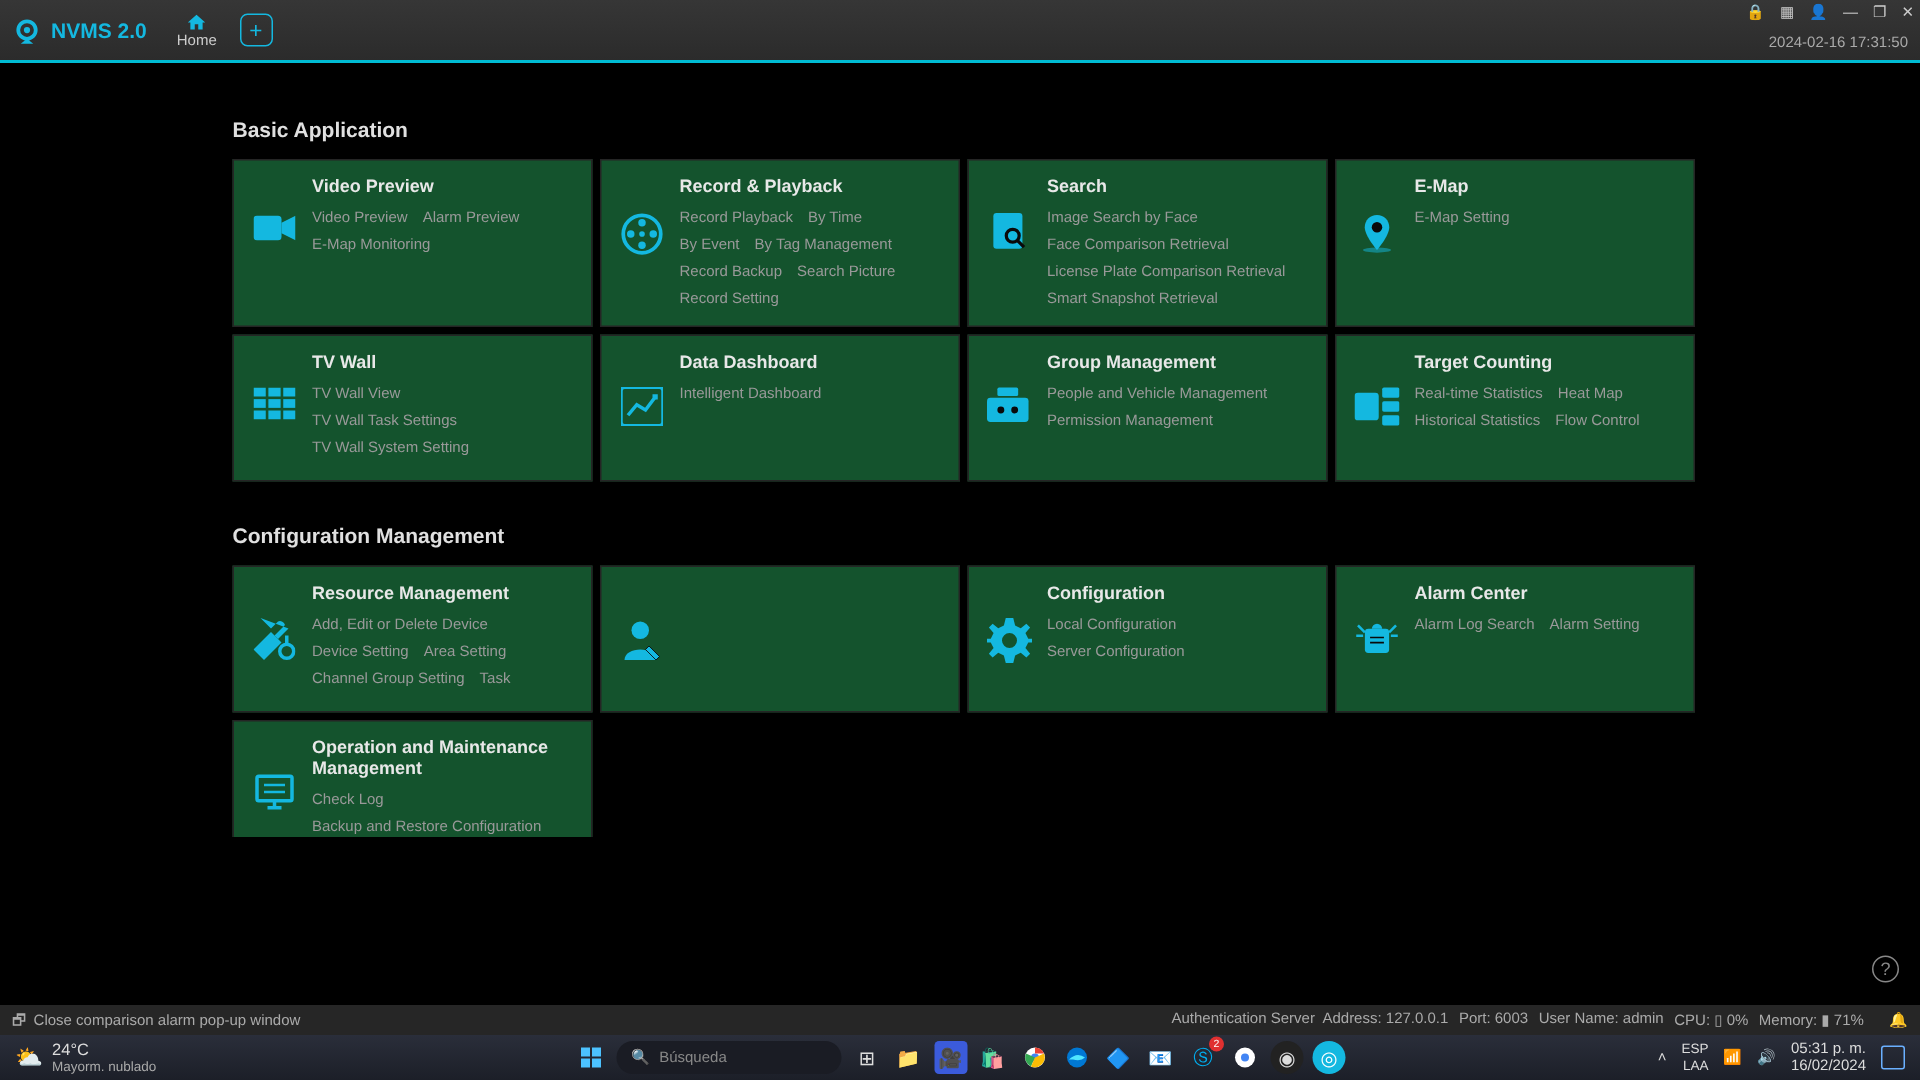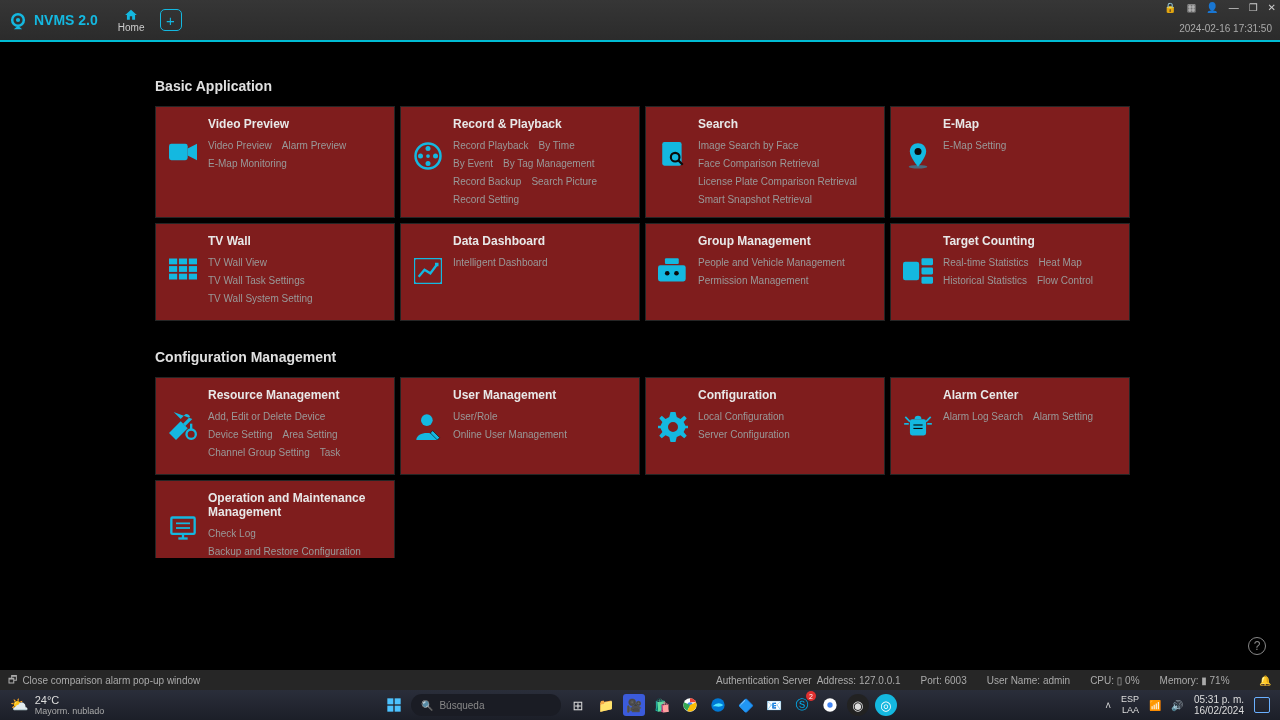--- a/index.html
+++ b/index.html
@@ -12,34 +12,34 @@
   .tab-home svg { fill: #14b8e0; }
   .add-tab { margin-left: 15px; width: 22px; height: 22px; border: 1.5px solid #14b8e0; border-radius: 5px; display:flex; align-items:center; justify-content:center; color:#14b8e0; font-size: 15px; font-weight: 300; cursor: pointer; }
   .win-controls { position: absolute; right: 4px; top: 2px; display: flex; gap: 10px; align-items: center; }
   .win-controls span { color: #ccc; font-size: 10px; cursor: pointer; }
   .timestamp { position: absolute; right: 8px; top: 23px; font-size: 10px; color: #aaa; }
 
   
   .content { padding: 30px 150px 10px 155px; height: 516px; overflow: auto; }
   .section-title { font-size: 14px; font-weight: 600; color: #e0e0e0; margin-bottom: 12px; margin-top: 6px; }
   .grid { display: grid; grid-template-columns: repeat(4, 240px); gap: 5px; }
-  .card { background: #7f1d1d; padding: 10px 26px 10px 12px; min-height: 98px; display: flex; gap: 10px; border: 1px solid #252525; }
+  .card { background: #14532d; padding: 10px 26px 10px 12px; min-height: 98px; display: flex; gap: 10px; border: 1px solid #252525; }
   .card-icon { width: 30px; margin-top: 24px; flex-shrink: 0; display:flex; align-items:flex-start; justify-content:center; }
   .card-icon svg { fill: #14b8e0; }
   .card-body { flex: 1; }
   .card-title { font-size: 12px; font-weight: 600; color: #e8e8e8; margin-bottom: 8px; }
   .card-links { display: flex; flex-wrap: wrap; gap: 4px 10px; }
   .card-links a { font-size: 10px; color: #999; text-decoration: none; cursor: pointer; white-space: nowrap; line-height: 14px; }
 
   .help-btn { position: absolute; right: 14px; bottom: 65px; width: 18px; height: 18px; border: 1.5px solid #888; border-radius: 50%; color:#888; font-size:12px; display:flex; align-items:center; justify-content:center; cursor:pointer;}
 
   
   .nvms-status { position: absolute; bottom: 30px; left:0; right:0; height: 20px; background: #262626; display:flex; align-items:center; font-size: 10px; color: #aaa; padding: 0 8px; }
   .nvms-status .left { display:flex; align-items:center; gap:5px; }
-  .nvms-status .right { margin-left: auto; display:flex; gap: 20px; align-items:flex-start; }
+  .nvms-status .right { margin-left: auto; display:flex; gap: 7px; align-items:flex-start; }
   .bell { margin-left: 10px; color:#aaa; }
 
   
   .taskbar { position:absolute; bottom:0; left:0; right:0; height:30px; background: linear-gradient(180deg,#2a2e3a,#1c1f28); display:flex; align-items:center; padding: 0 10px; font-size: 10px; color:#ddd; }
   .weather { display:flex; align-items:center; gap:6px; }
   .weather .temp { font-size: 11px; }
   .weather .cond { font-size: 9px; color:#aaa; }
   .tb-center { position:absolute; left:50%; transform:translateX(-50%); display:flex; align-items:center; gap:6px; }
   .tb-search { display:flex; align-items:center; background:#1a1c24; border-radius:14px; height:22px; padding:0 10px; width:150px; color:#888; gap:6px; }
   .tb-icon { width:22px; height:22px; display:flex; align-items:center; justify-content:center; border-radius:3px; cursor:pointer; font-size: 13px;}
@@ -256,27 +256,20 @@
         </div>
       </div>
       <div class="card">
         <div class="card-icon">
           <svg width="28" height="28" viewBox="0 0 24 24">
             <circle cx="11" cy="7" r="5"></circle>
             <path d="M2 24 C2 16 20 16 20 24 Z"></path>
             <path d="M16 16 L22 22 L20 24 L14 18 Z" fill="#14b8e0" stroke="#0a0a0a" stroke-width="0.5"></path>
           </svg>
         </div>
-        <div class="card-body">
-          <div class="card-title">User Management</div>
-          <div class="card-links">
-            <a>User/Role</a>
-            <a>Online User Management</a>
-          </div>
-        </div>
       </div>
       <div class="card">
         <div class="card-icon">
           <svg width="30" height="30" viewBox="0 0 24 24">
             <path d="M12 8 A4 4 0 1 0 12 16 A4 4 0 1 0 12 8 M12 0 L14 0 L15 4 L18 5.5 L21 3 L23 5 L20.5 8 L22 11 L24 11 L24 13 L22 13 L20.5 16 L23 19 L21 21 L18 18.5 L15 20 L14 24 L10 24 L9 20 L6 18.5 L3 21 L1 19 L3.5 16 L2 13 L0 13 L0 11 L2 11 L3.5 8 L1 5 L3 3 L6 5.5 L9 4 L10 0 Z" fill-rule="evenodd"></path>
           </svg>
         </div>
         <div class="card-body">
           <div class="card-title">Configuration</div>
           <div class="card-links">

